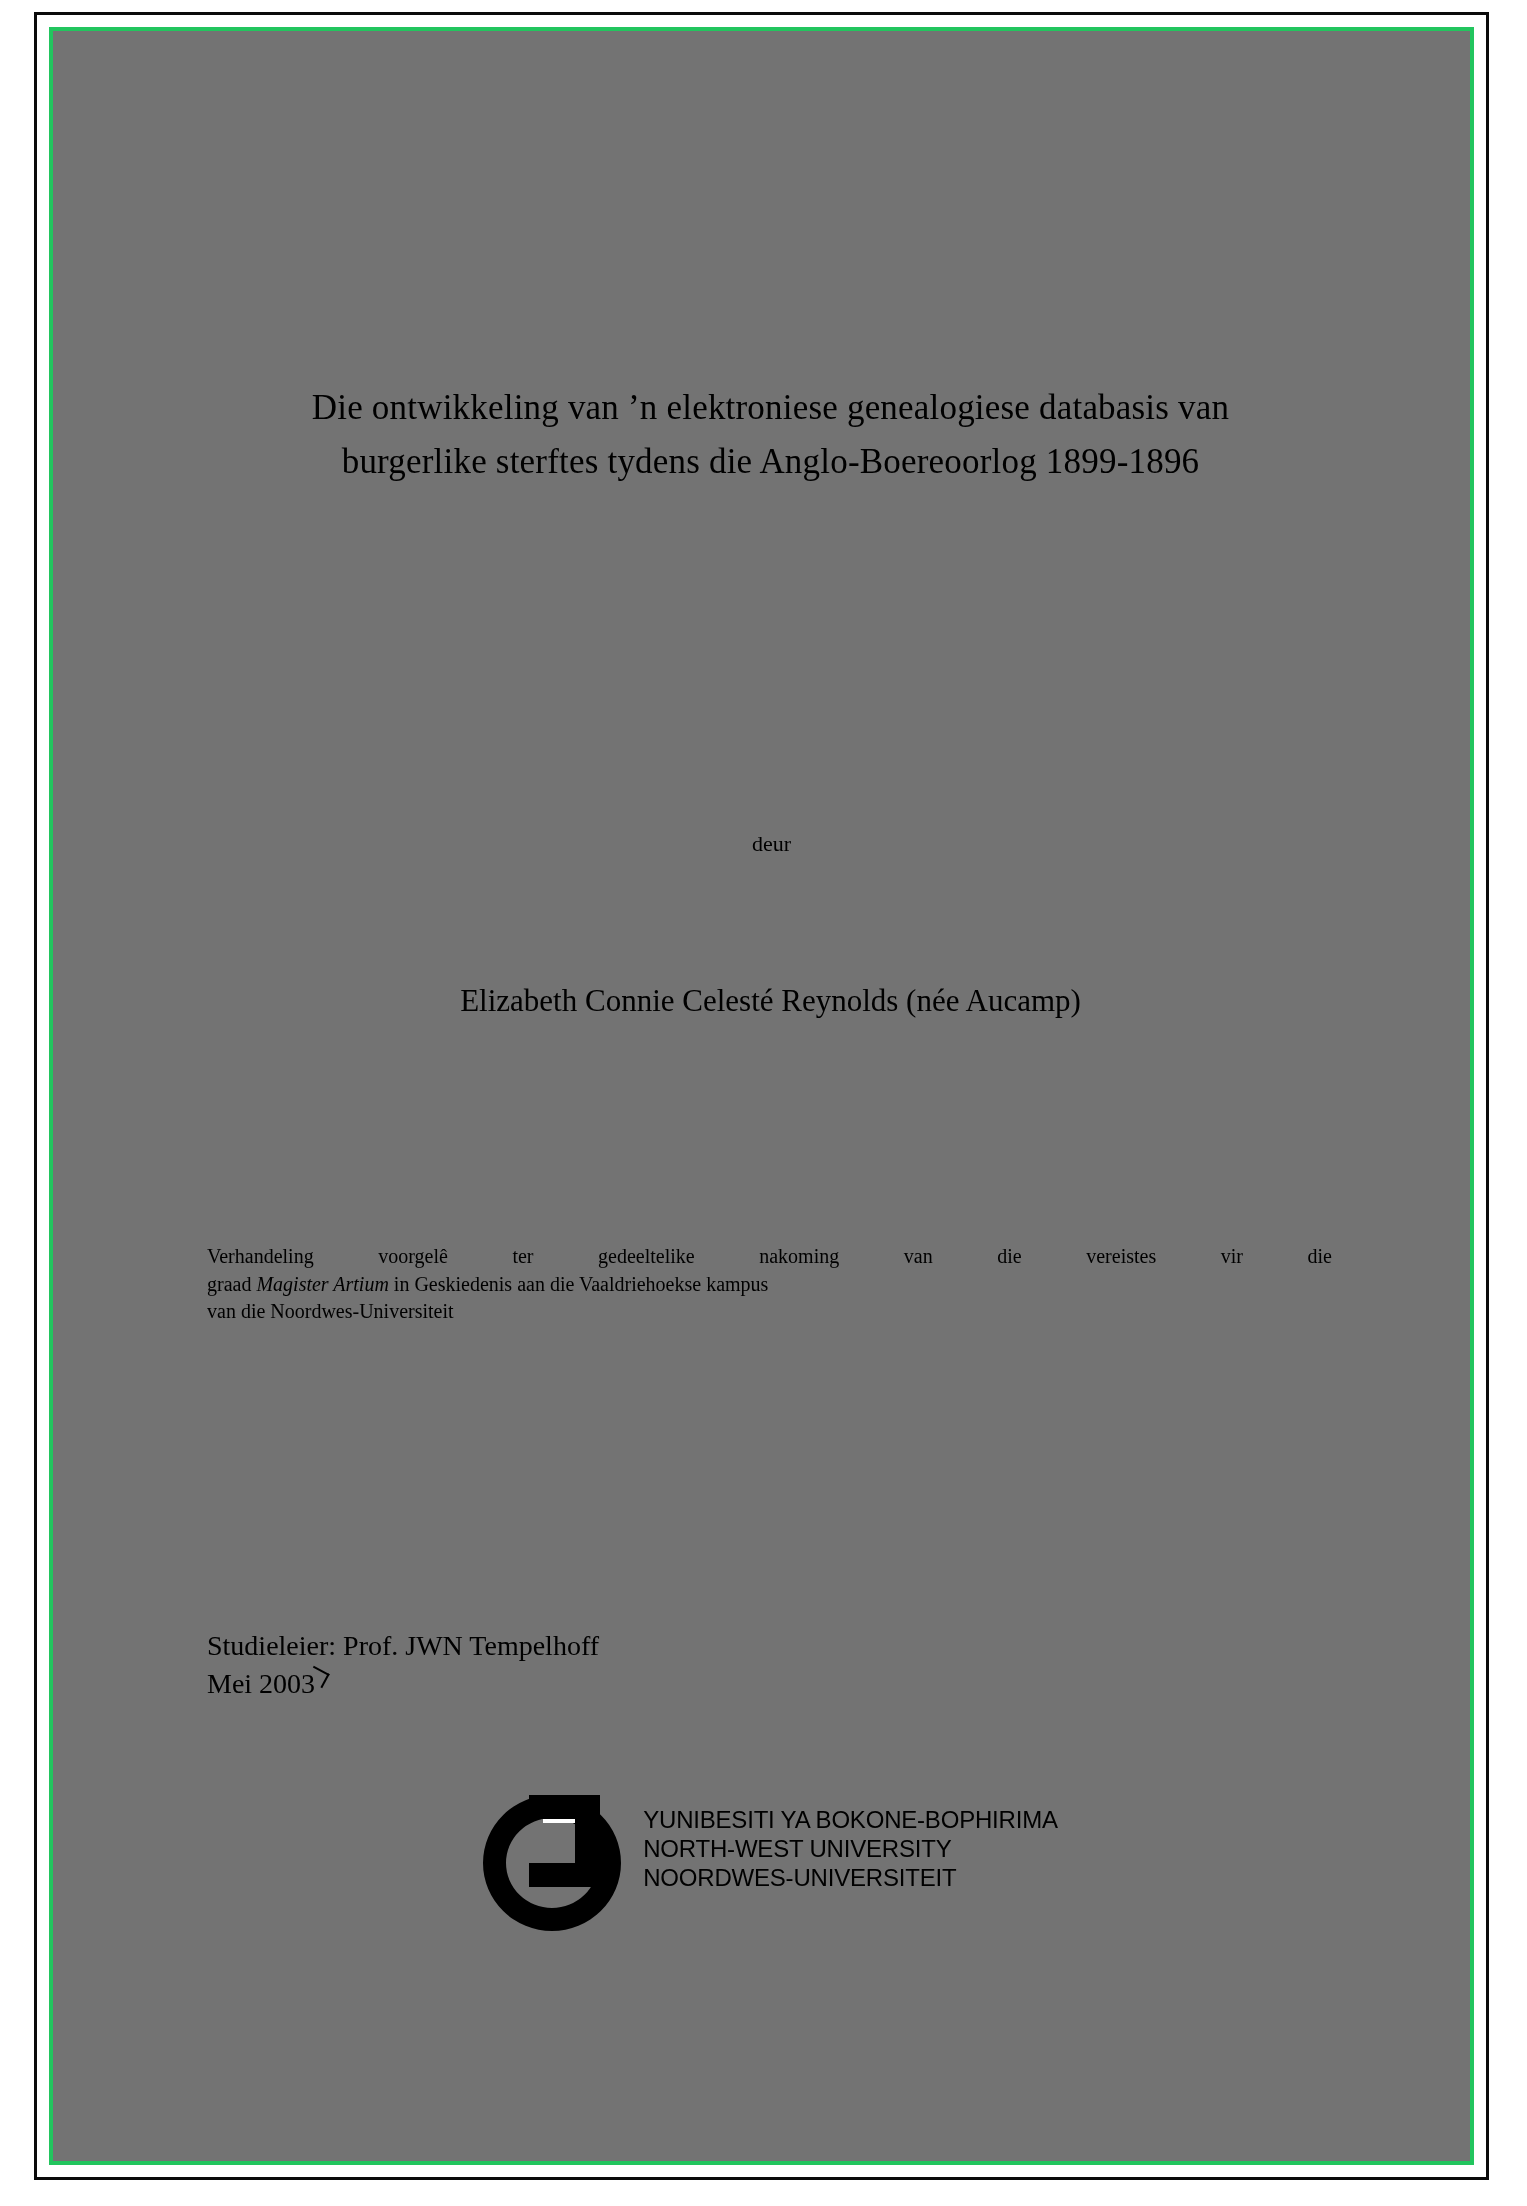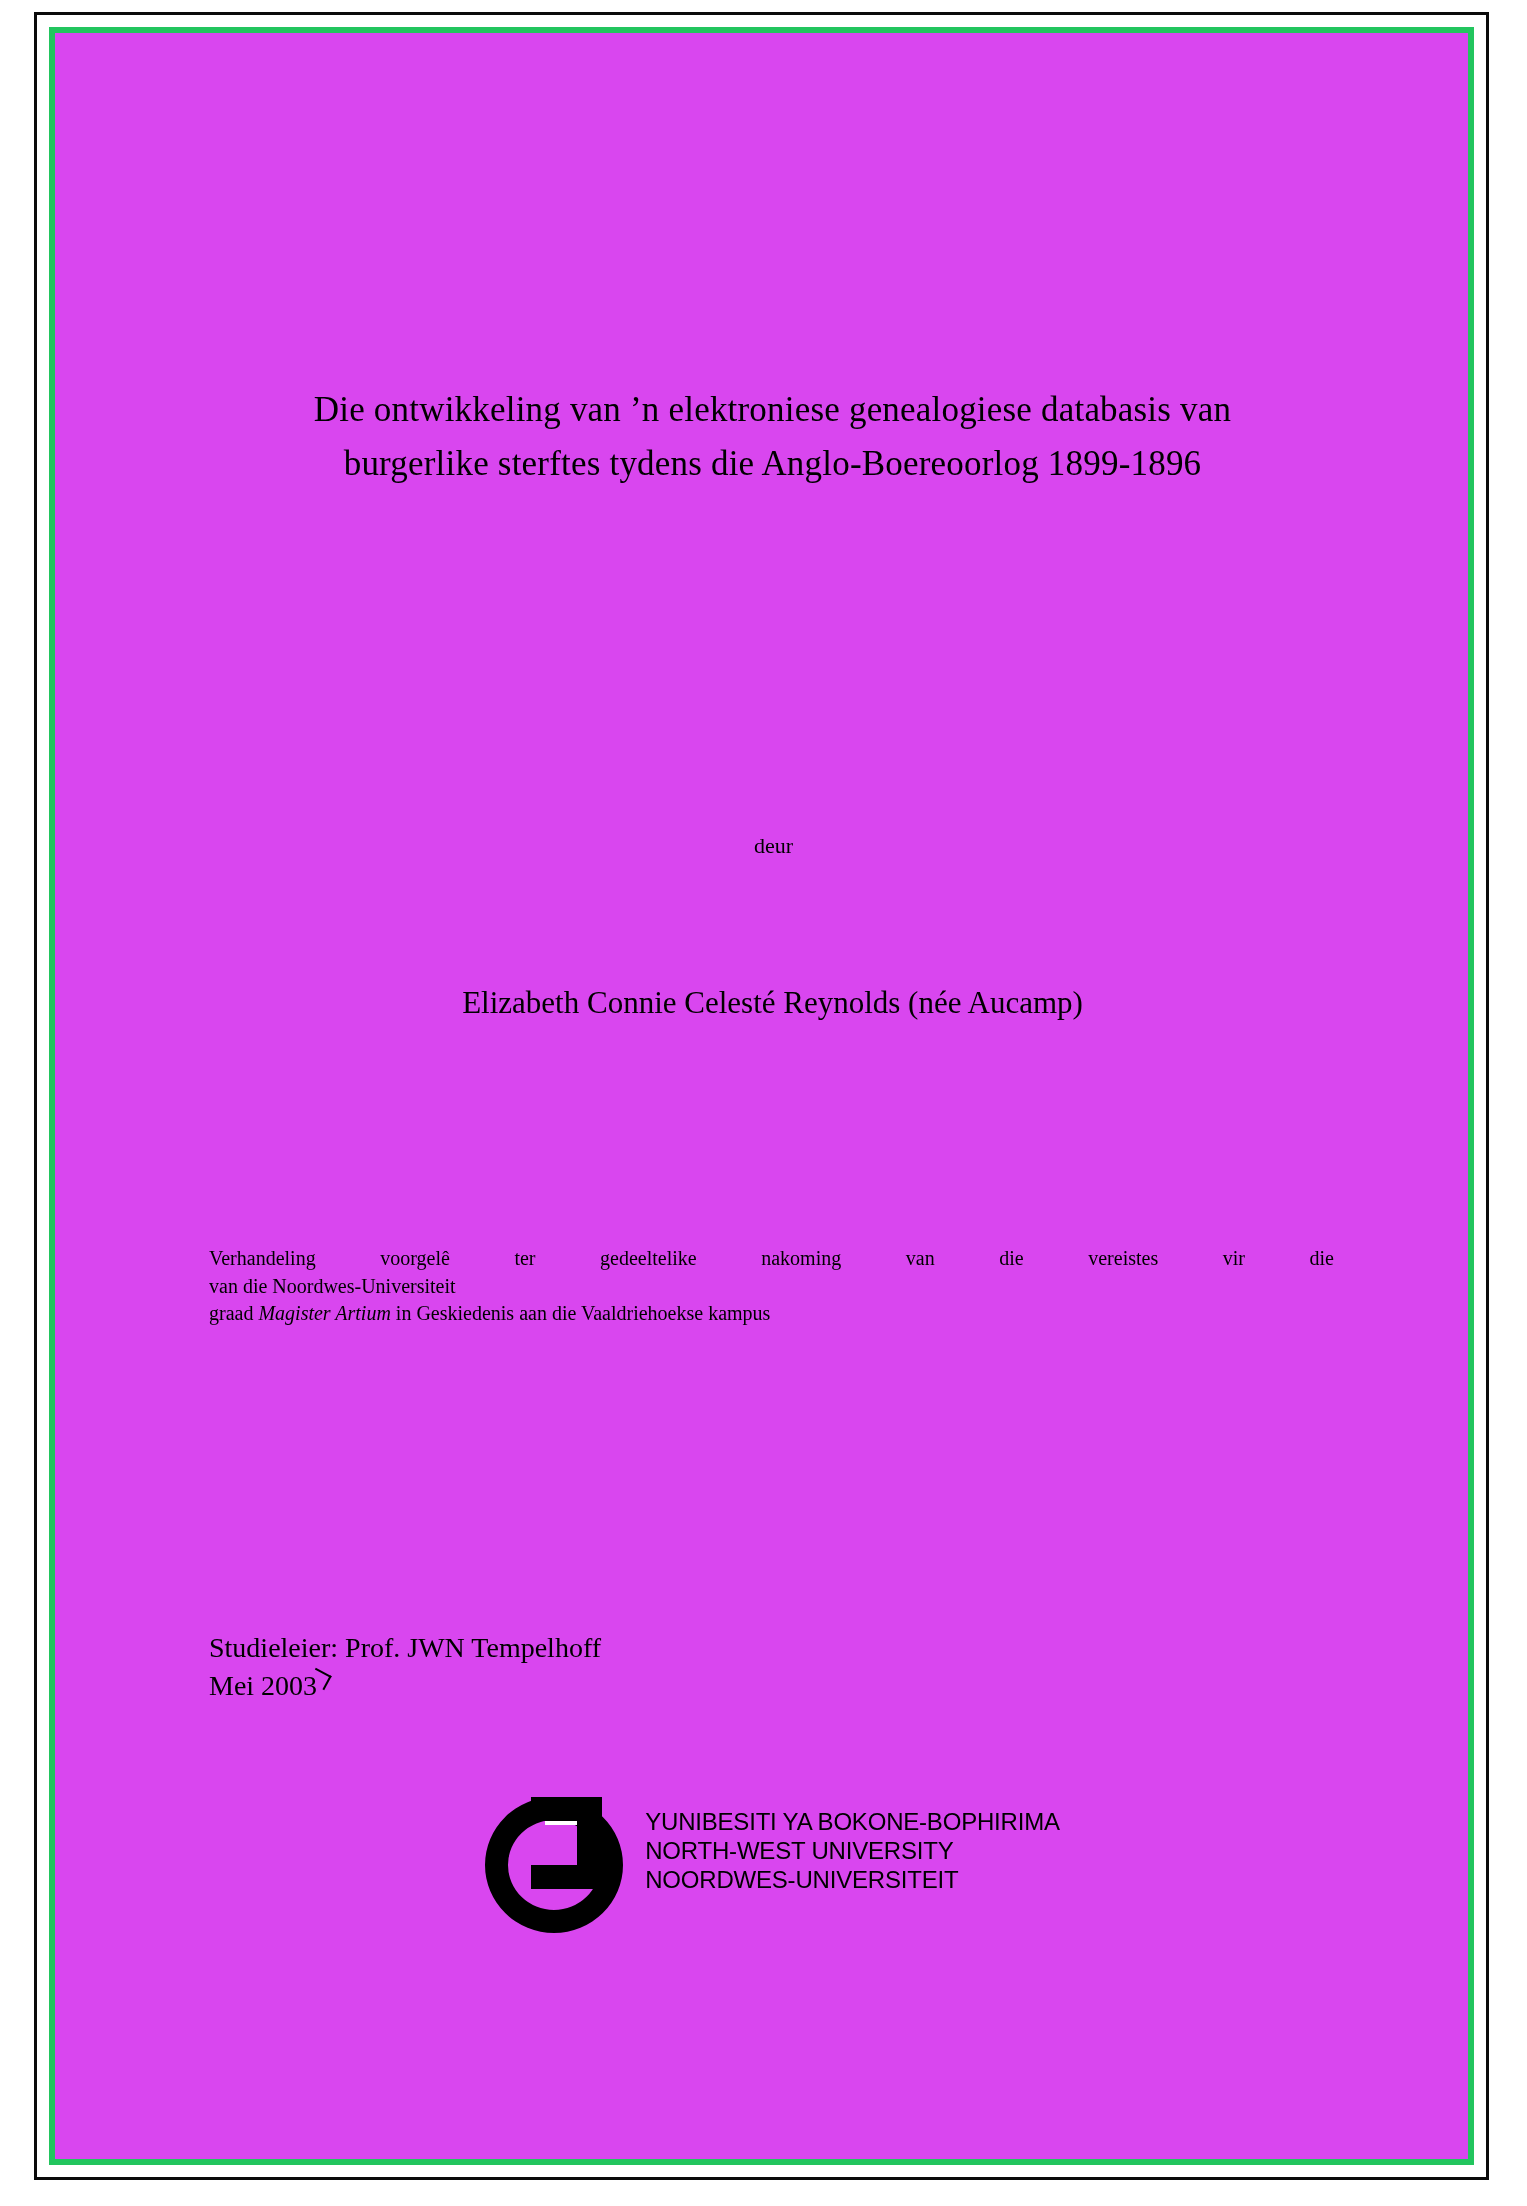--- a/index.html
+++ b/index.html
@@ -26,23 +26,23 @@
     border: 3px solid #0a0a0a;
     background: #ffffff;
     box-sizing: border-box;
   }
   .page-inner {
     position: absolute;
     left: 12px;
     top: 12px;
     right: 12px;
     bottom: 12px;
-    border: 6px solid #22c55e;
+    border: 4px solid #22c55e;
     box-sizing: border-box;
-    background: #d946ef;
+    background: #737373;
   }
 
   .content {
     position: absolute;
     left: 150px;
     top: 0;
     width: 1135px;
     height: 100%;
   }
 
@@ -201,22 +201,22 @@
         <div class="title-line">Die ontwikkeling van ’n elektroniese genealogiese databasis van</div>
         <div class="title-line">burgerlike sterftes tydens die Anglo-Boereoorlog 1899-1896</div>
       </div>
 
       <div class="byline-label">deur</div>
 
       <div class="author">Elizabeth Connie Celesté Reynolds (née Aucamp)</div>
 
       <div class="statement">
         <div class="just">Verhandeling voorgelê ter gedeeltelike nakoming van die vereistes vir die</div>
+        <div class="plain"><span>graad </span><em>Magister Artium</em><span> in Geskiedenis aan die Vaaldriehoekse kampus</span></div>
         <div class="plain">van die Noordwes-Universiteit</div>
-        <div class="plain"><span>graad </span><em>Magister Artium</em><span> in Geskiedenis aan die Vaaldriehoekse kampus</span></div>
       </div>
 
       <div class="supervisor">
         <div>Studieleier: Prof. JWN Tempelhoff</div>
         <div class="date-line"><span>Mei 2003</span><span class="stray-mark"></span></div>
       </div>
 
       <div class="logo-wrap">
         <div class="logo-mark">
           <span class="ring"></span>

